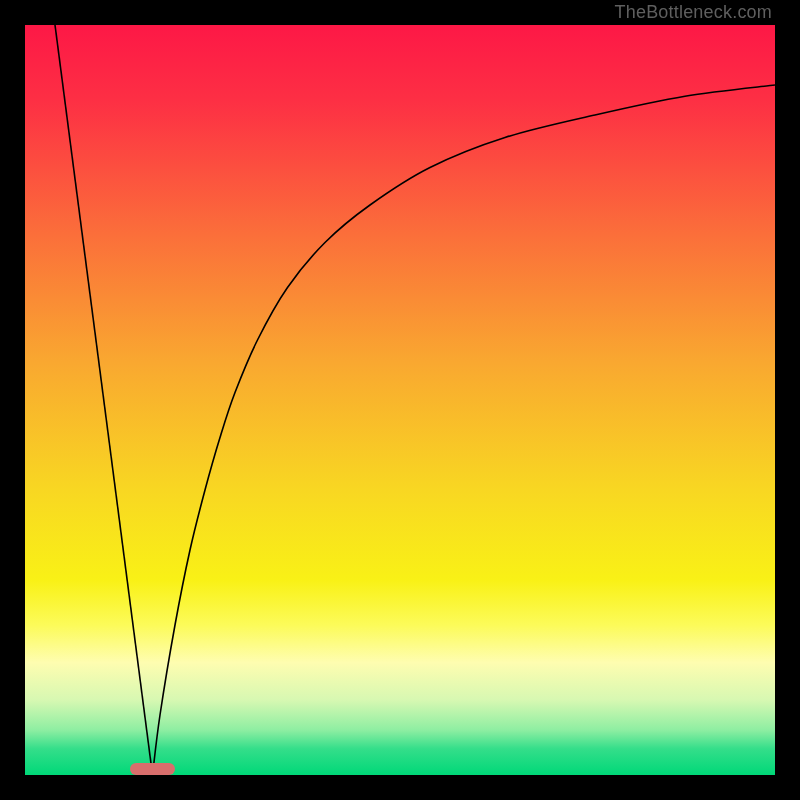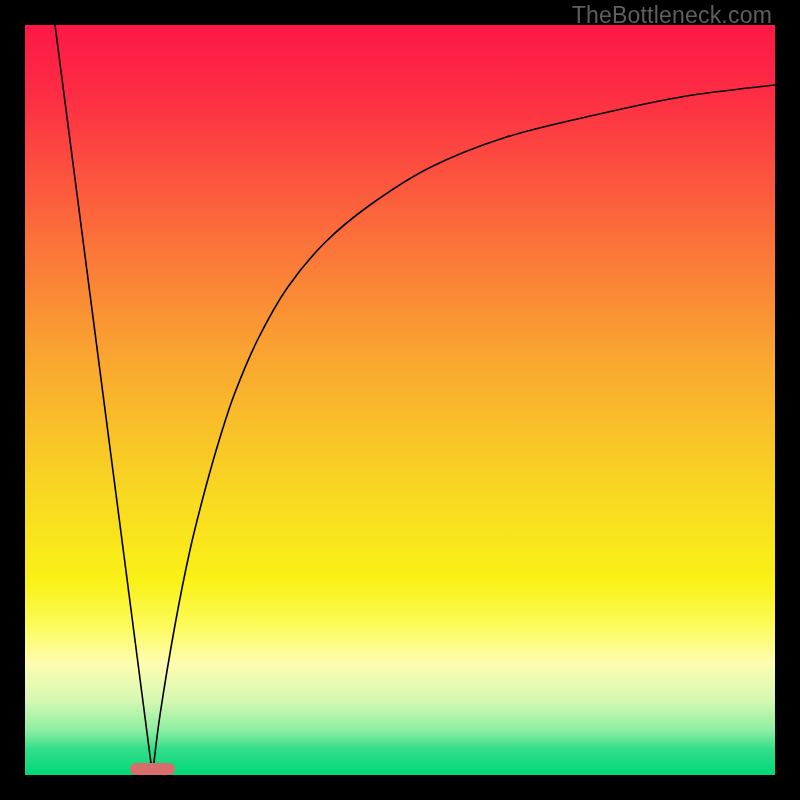--- a/index.html
+++ b/index.html
@@ -22,21 +22,21 @@
     left: 25px;
     top: 25px;
     width: 750px;
     height: 750px;
   }
   .watermark {
     position: absolute;
     top: 2px;
     right: 28px;
     color: #5f5f5f;
-    font-size: 23px;
+    font-size: 18px;
     letter-spacing: 0.2px;
     font-weight: 500;
   }
 </style>
 </head>
 <body>
 
 <div class="frame">
   <svg class="plot" viewBox="0 0 100 100" preserveAspectRatio="none">
     <defs>

